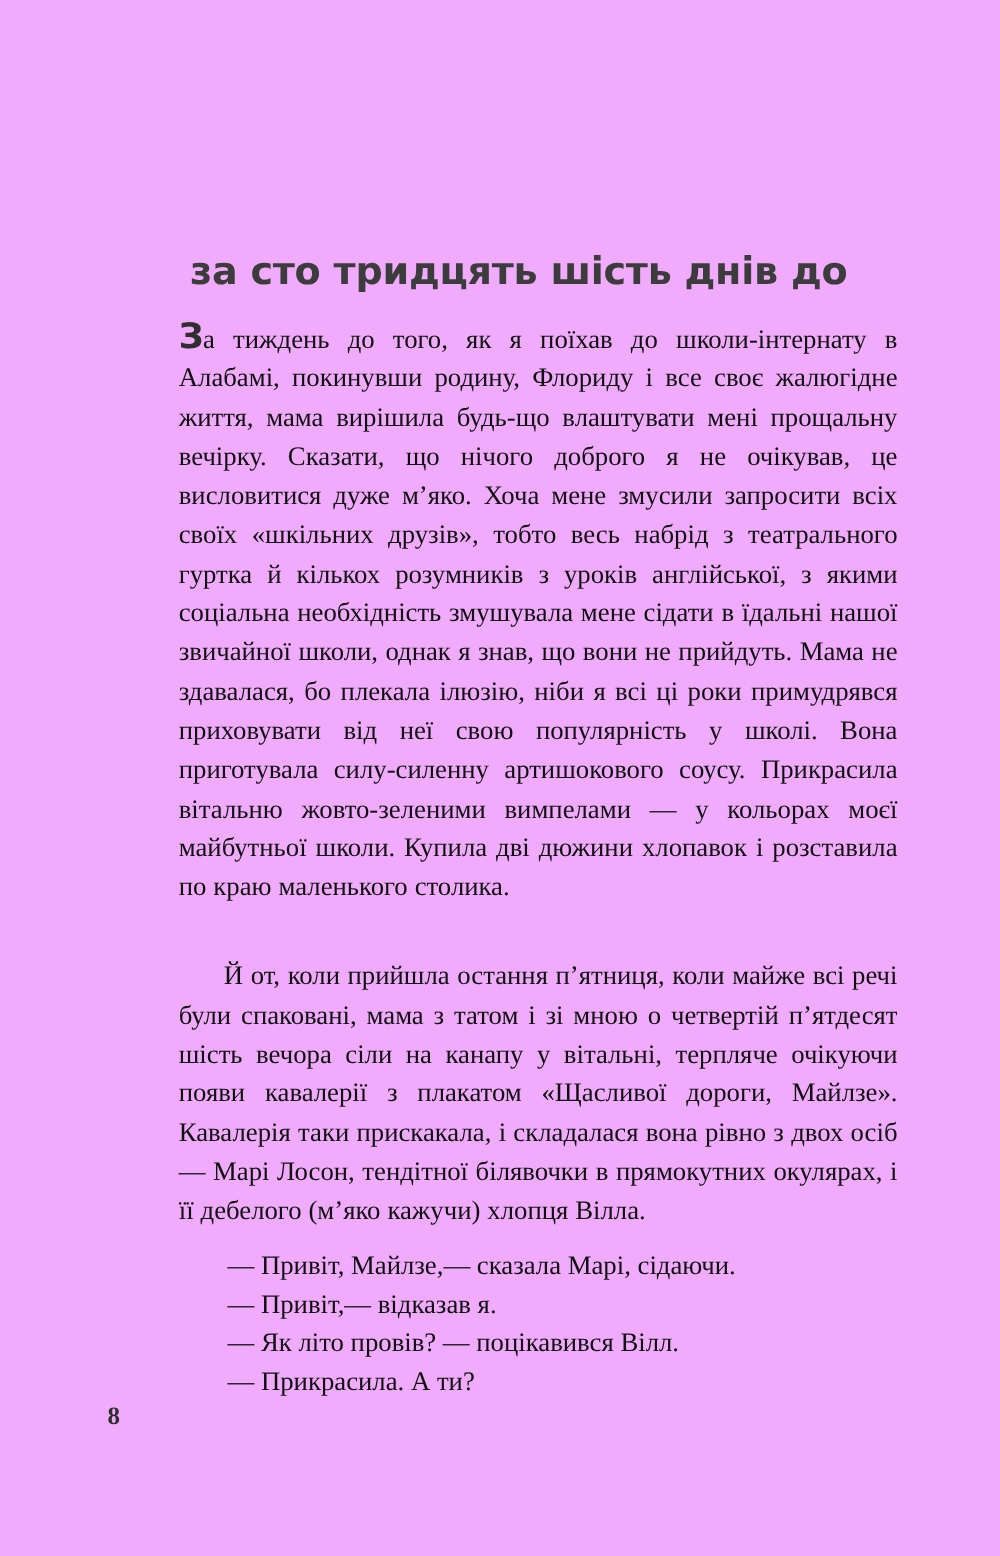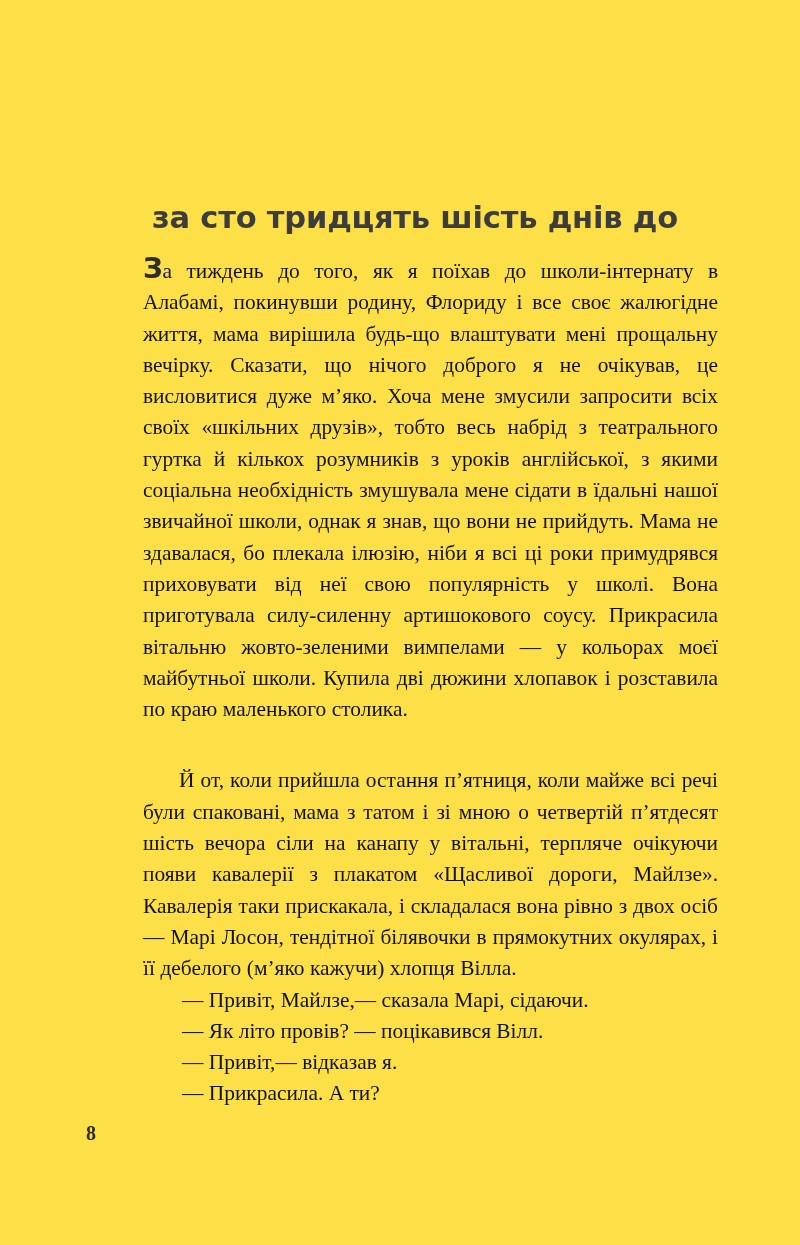--- a/index.html
+++ b/index.html
@@ -13,21 +13,21 @@
     height: 1245px;
     position: relative;
     overflow: hidden;
     font-family: "Liberation Serif", "DejaVu Serif", serif;
     -webkit-font-smoothing: antialiased;
   }
 
   .page {
     position: absolute;
     inset: 0;
-    background: #fde047;
+    background: #f0abfc;
   }
 
   
   .chapter-title {
     position: absolute;
     left: 152px;
     top: 179px;
     width: 570px;
     font-family: "DejaVu Sans", "Liberation Sans", sans-serif;
     font-weight: 700;
@@ -67,21 +67,21 @@
     font-family: "DejaVu Sans", "Liberation Sans", sans-serif;
     font-weight: 700;
     font-size: 28px;
     line-height: 0;
     color: #2f2f2f;
     letter-spacing: -0.5px;
   }
 
   
   .dialogue-block {
-    margin-top: 0;
+    margin-top: 12px;
   }
   p.dialogue-line {
     margin: 0;
     font-size: 21.4px;
     line-height: 31.3px;
     color: #111111;
     text-align: left;
     text-indent: 39px;
     white-space: nowrap;
   }
@@ -105,22 +105,22 @@
   <h1 class="chapter-title">за сто тридцять шість днів до</h1>
 
   <div class="text-column">
 
     <p class="body-paragraph"><span class="initial-cap">З</span><span>а тиждень до того, як я поїхав до школи-інтернату в Алабамі, покинувши родину, Флориду і все своє жалюгідне життя, мама вирішила будь-що влаштувати мені прощальну вечірку. Сказати, що нічого доброго я не очікував, це висловитися дуже м’яко. Хоча мене змусили запросити всіх своїх «шкільних друзів», тобто весь набрід з театрального гуртка й кількох розумників з уроків англійської, з якими соціальна необхідність змушувала мене сідати в їдальні нашої звичайної школи, однак я знав, що вони не прийдуть. Мама не здавалася, бо плекала ілюзію, ніби я всі ці роки примудрявся приховувати від неї свою популярність у школі. Вона приготувала силу-силенну артишокового соусу. Прикрасила вітальню жовто-зеленими вимпелами — у кольорах моєї майбутньої школи. Купила дві дюжини хлопавок і розставила по краю маленького столика.</span></p>
 
     <p class="body-paragraph indented">Й от, коли прийшла остання п’ятниця, коли майже всі речі були спаковані, мама з татом і зі мною о четвертій п’ятдесят шість вечора сіли на канапу у вітальні, терпляче очікуючи появи кавалерії з плакатом «Щасливої дороги, Майлзе». Кавалерія таки прискакала, і складалася вона рівно з двох осіб — Марі Лосон, тендітної білявочки в прямокутних окулярах, і її дебелого (м’яко кажучи) хлопця Вілла.</p>
 
     <div class="dialogue-block">
       <p class="dialogue-line">— Привіт, Майлзе,— сказала Марі, сідаючи.</p>
+      <p class="dialogue-line">— Привіт,— відказав я.</p>
       <p class="dialogue-line">— Як літо провів? — поцікавився Вілл.</p>
-      <p class="dialogue-line">— Привіт,— відказав я.</p>
       <p class="dialogue-line">— Прикрасила. А ти?</p>
     </div>
 
   </div>
 
   <div class="page-number">8</div>
 
 </div>
 
 </body></html>

